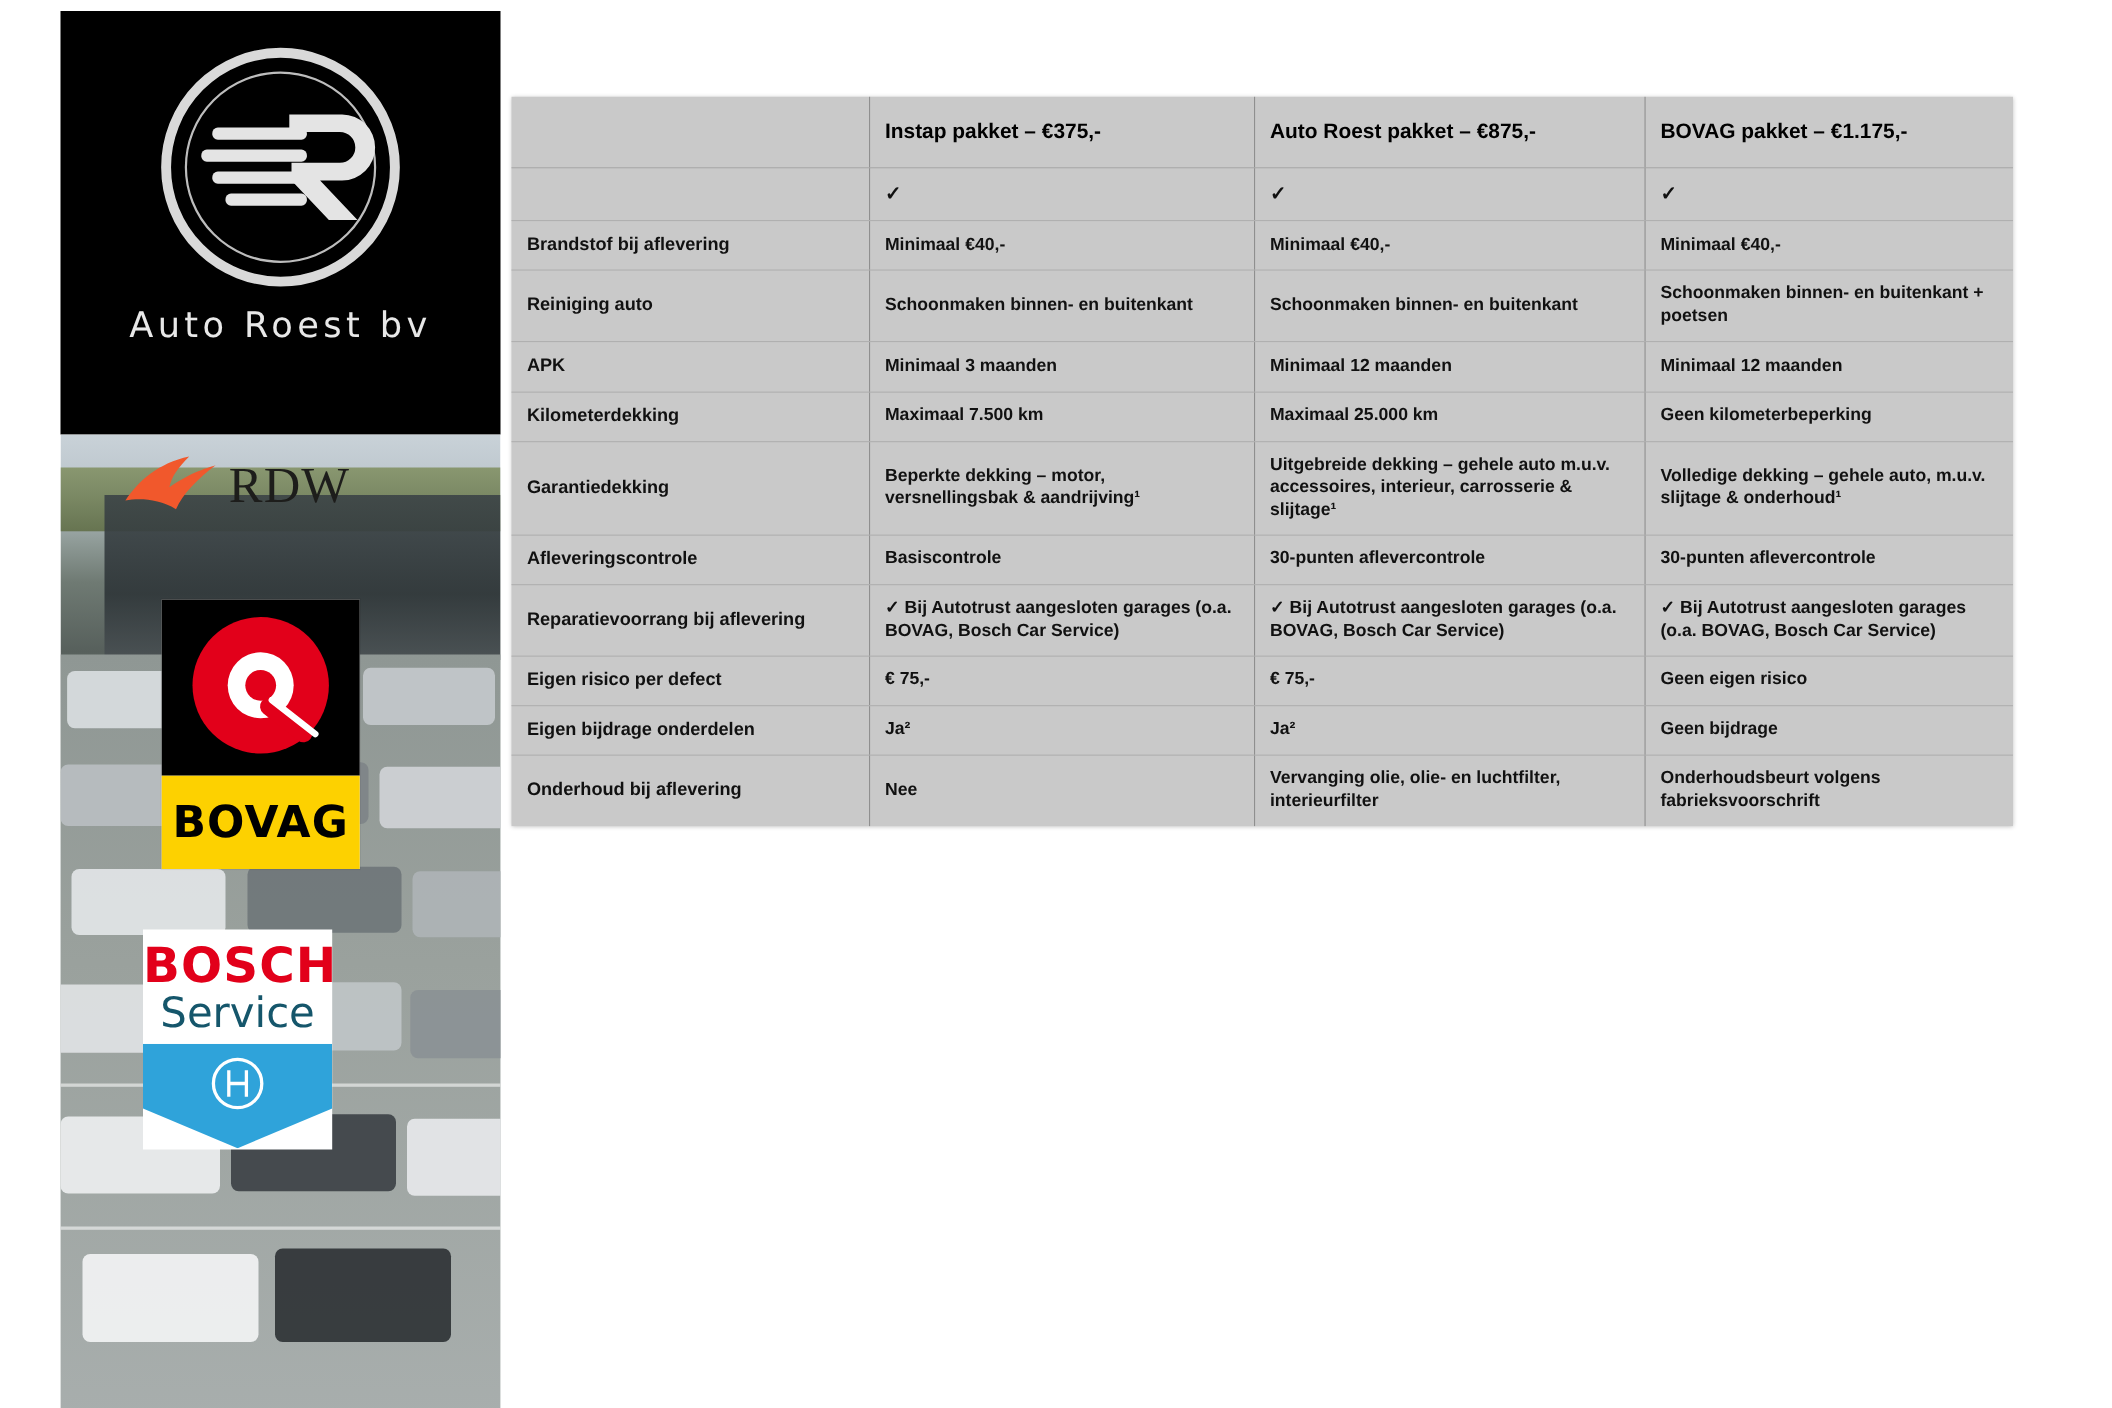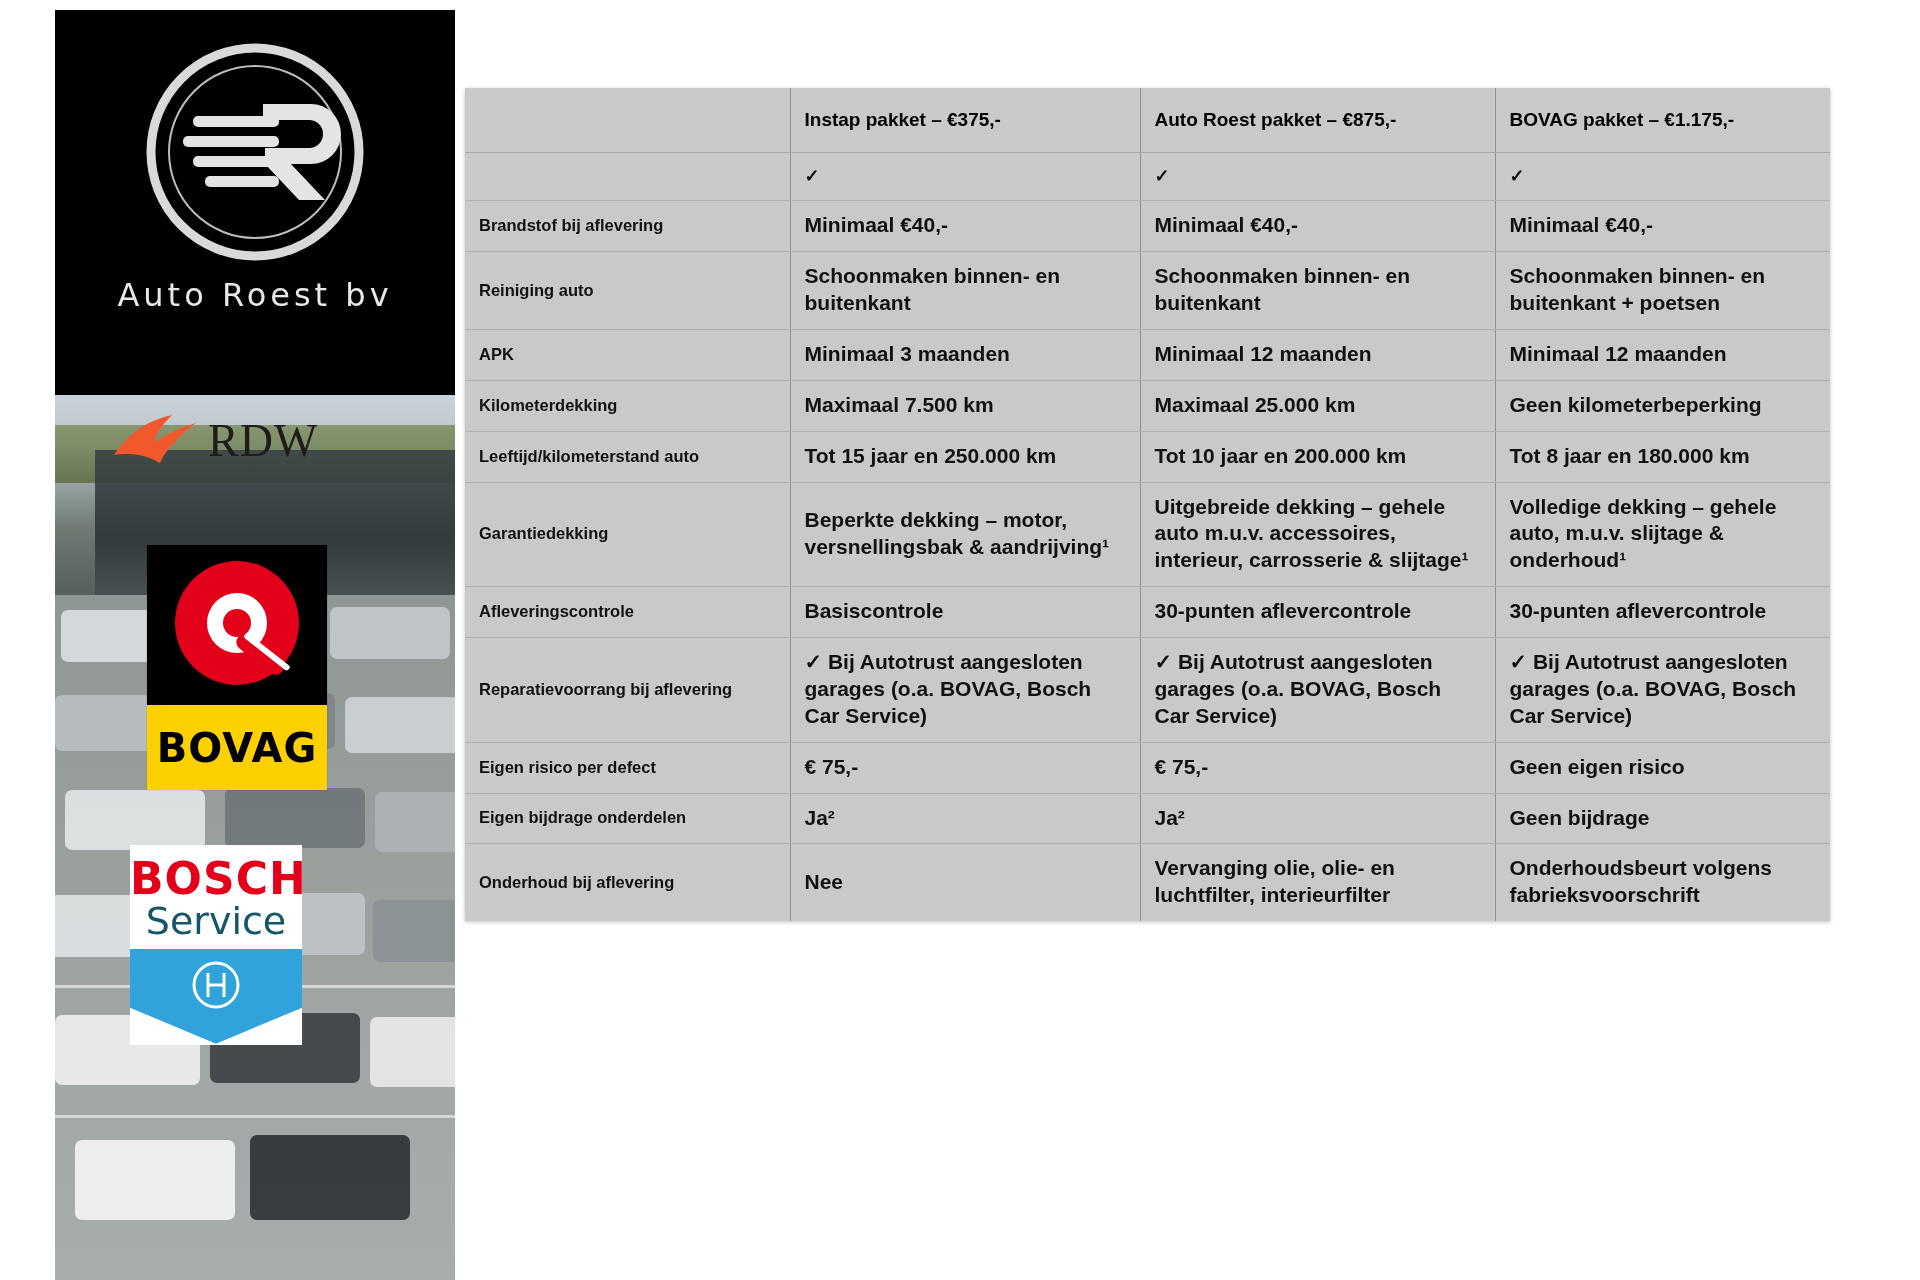--- a/index.html
+++ b/index.html
@@ -226,21 +226,21 @@
   col.c0 { width: 325px; }
   col.c1 { width: 350px; }
   col.c2 { width: 355px; }
   col.c3 { width: 335px; }
   td, th {
     border-right: 1px solid #8f8f8f;
     border-bottom: 1px solid #b0b0b0;
     padding: 11px 14px 12px 14px;
     vertical-align: middle;
     text-align: left;
-    font-size: 21px;
+    font-size: 16px;
     font-weight: bold;
     color: #111111;
     line-height: 1.28;
   }
   td:last-child, th:last-child { border-right: none; }
   tr:last-child td { border-bottom: none; }
   thead th {
     font-size: 19px;
     font-weight: bold;
     color: #000000;
@@ -387,26 +387,20 @@
           <td>Minimaal 12 maanden</td>
           <td>Minimaal 12 maanden</td>
         </tr>
         <tr>
           <td class="label-cell">Kilometerdekking</td>
           <td>Maximaal 7.500 km</td>
           <td>Maximaal 25.000 km</td>
           <td>Geen kilometerbeperking</td>
         </tr>
         <tr>
-          <td class="label-cell">Leeftijd/kilometerstand auto</td>
-          <td>Tot 15 jaar en 250.000 km</td>
-          <td>Tot 10 jaar en 200.000 km</td>
-          <td>Tot 8 jaar en 180.000 km</td>
-        </tr>
-        <tr>
           <td class="label-cell">Garantiedekking</td>
           <td>Beperkte dekking – motor, versnellingsbak &amp; aandrijving¹</td>
           <td>Uitgebreide dekking – gehele auto m.u.v. accessoires, interieur, carrosserie &amp; slijtage¹</td>
           <td>Volledige dekking – gehele auto, m.u.v. slijtage &amp; onderhoud¹</td>
         </tr>
         <tr>
           <td class="label-cell">Afleveringscontrole</td>
           <td>Basiscontrole</td>
           <td>30-punten aflevercontrole</td>
           <td>30-punten aflevercontrole</td>

